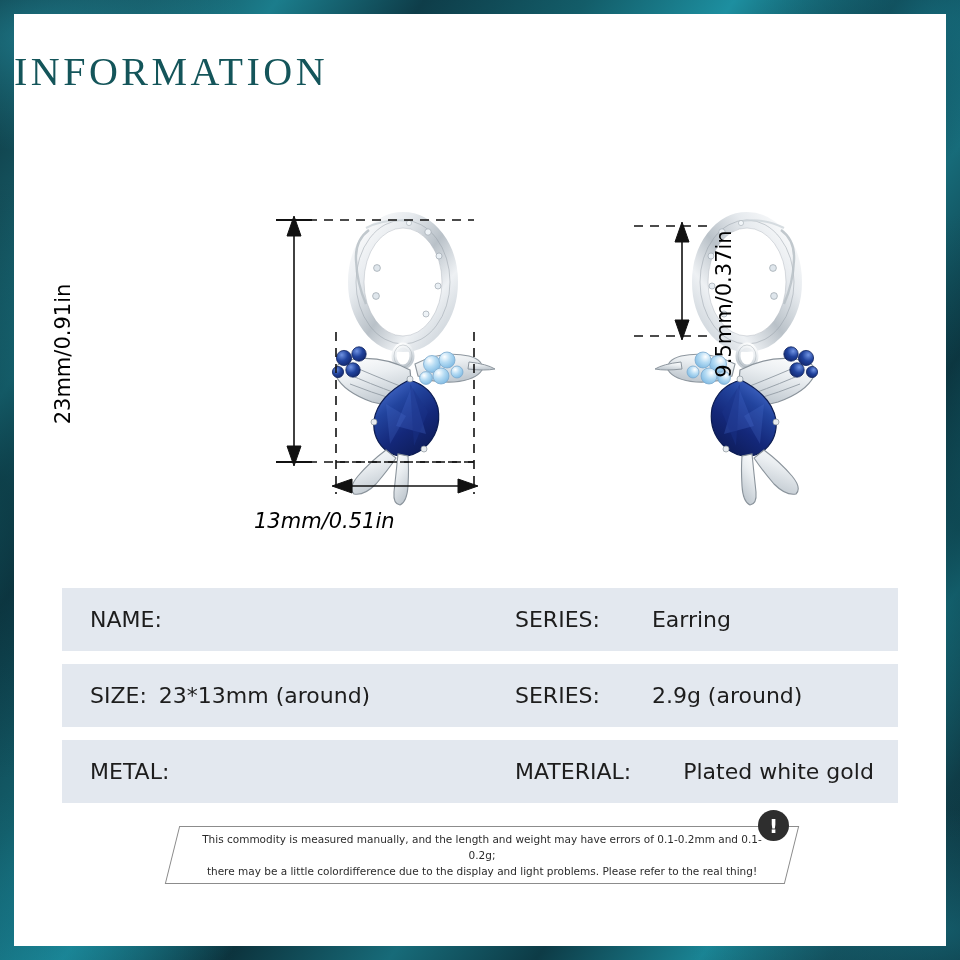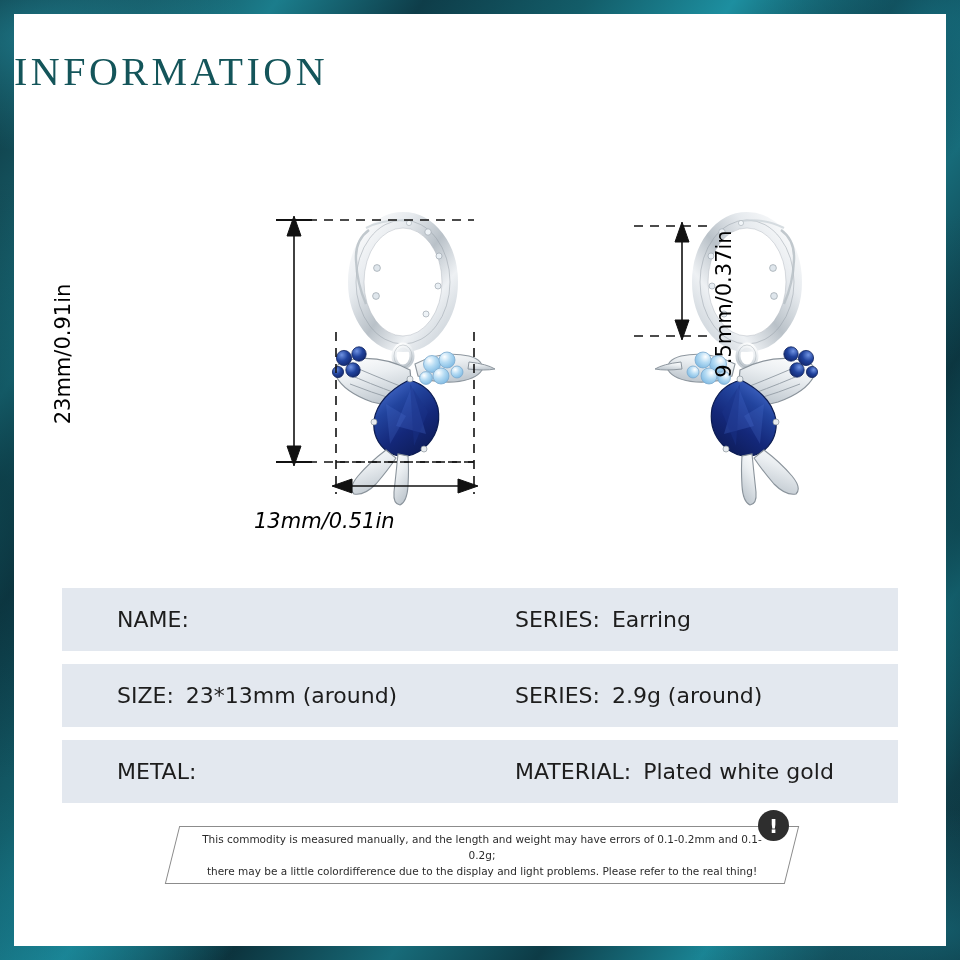--- a/index.html
+++ b/index.html
@@ -117,22 +117,22 @@
     background: #e3e8ef;
     margin-bottom: 13px;
     display: flex;
     align-items: center;
   }
   .info-cell {
     display: flex;
     align-items: baseline;
     white-space: nowrap;
   }
-  .cell-left  { position: absolute; left: 55px; }
-  .cell-right { position: absolute; left: 453px; }
+  .cell-left  { position: absolute; left: 28px; }
+  .cell-right { position: absolute; left: 453px; gap: 40px; }
   .info-key {
     font-family: "DejaVu Sans", sans-serif;
     font-size: 22px;
     color: #1d1d1d;
   }
   .info-val {
     font-family: "DejaVu Sans", sans-serif;
     font-size: 22px;
     color: #1d1d1d;
     margin-left: 12px;

